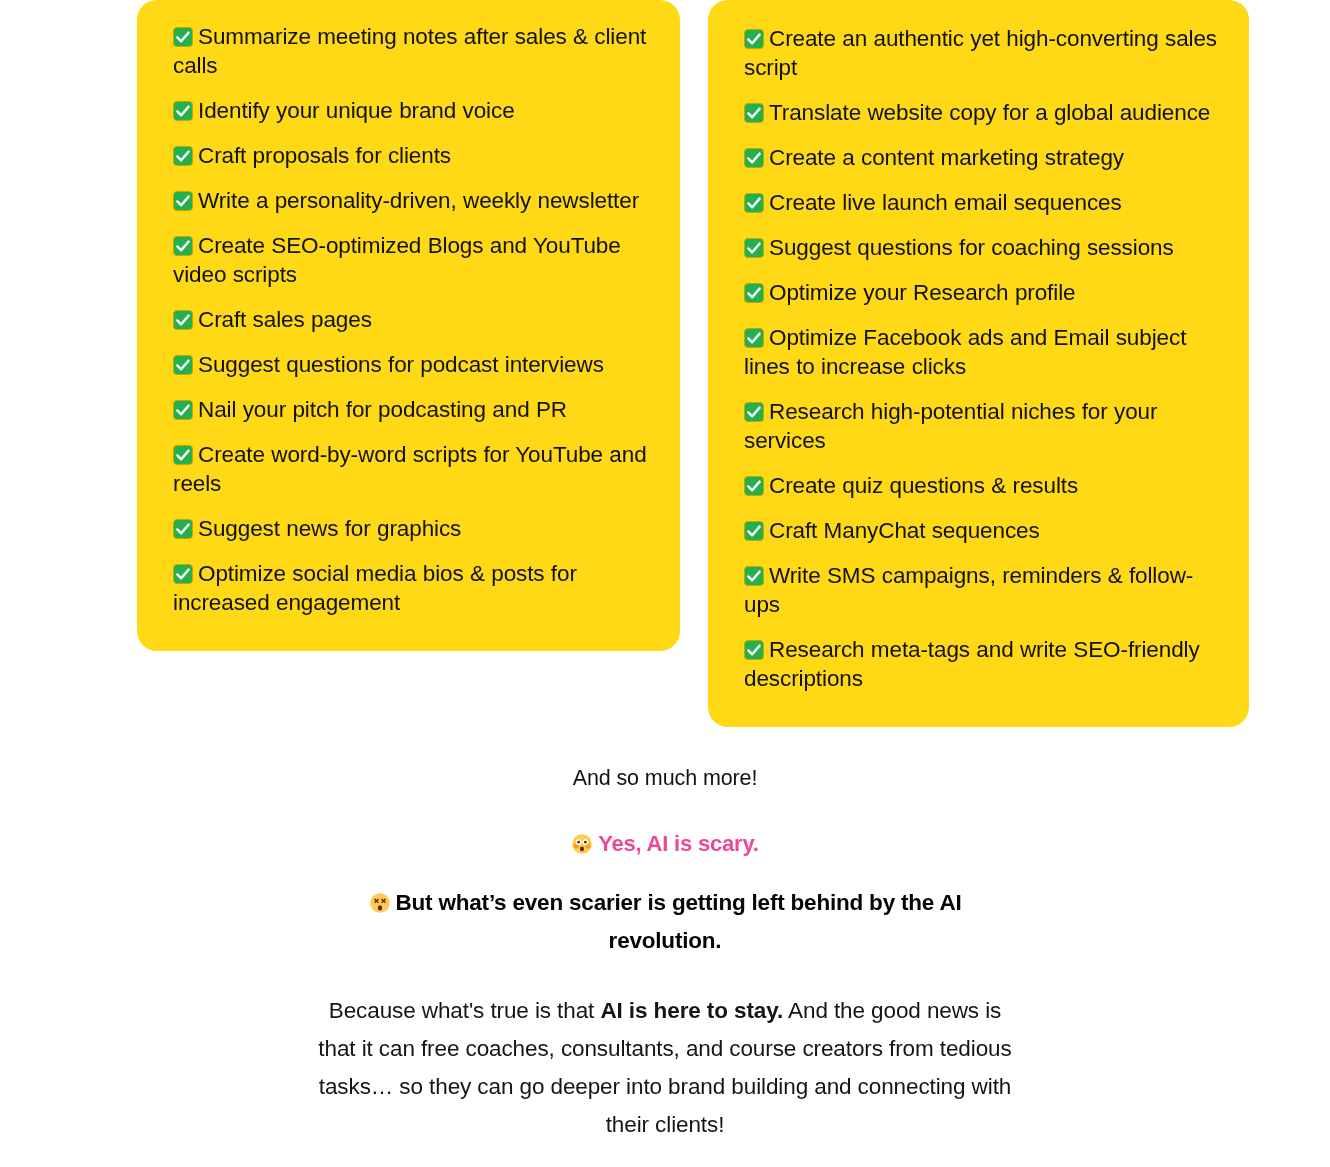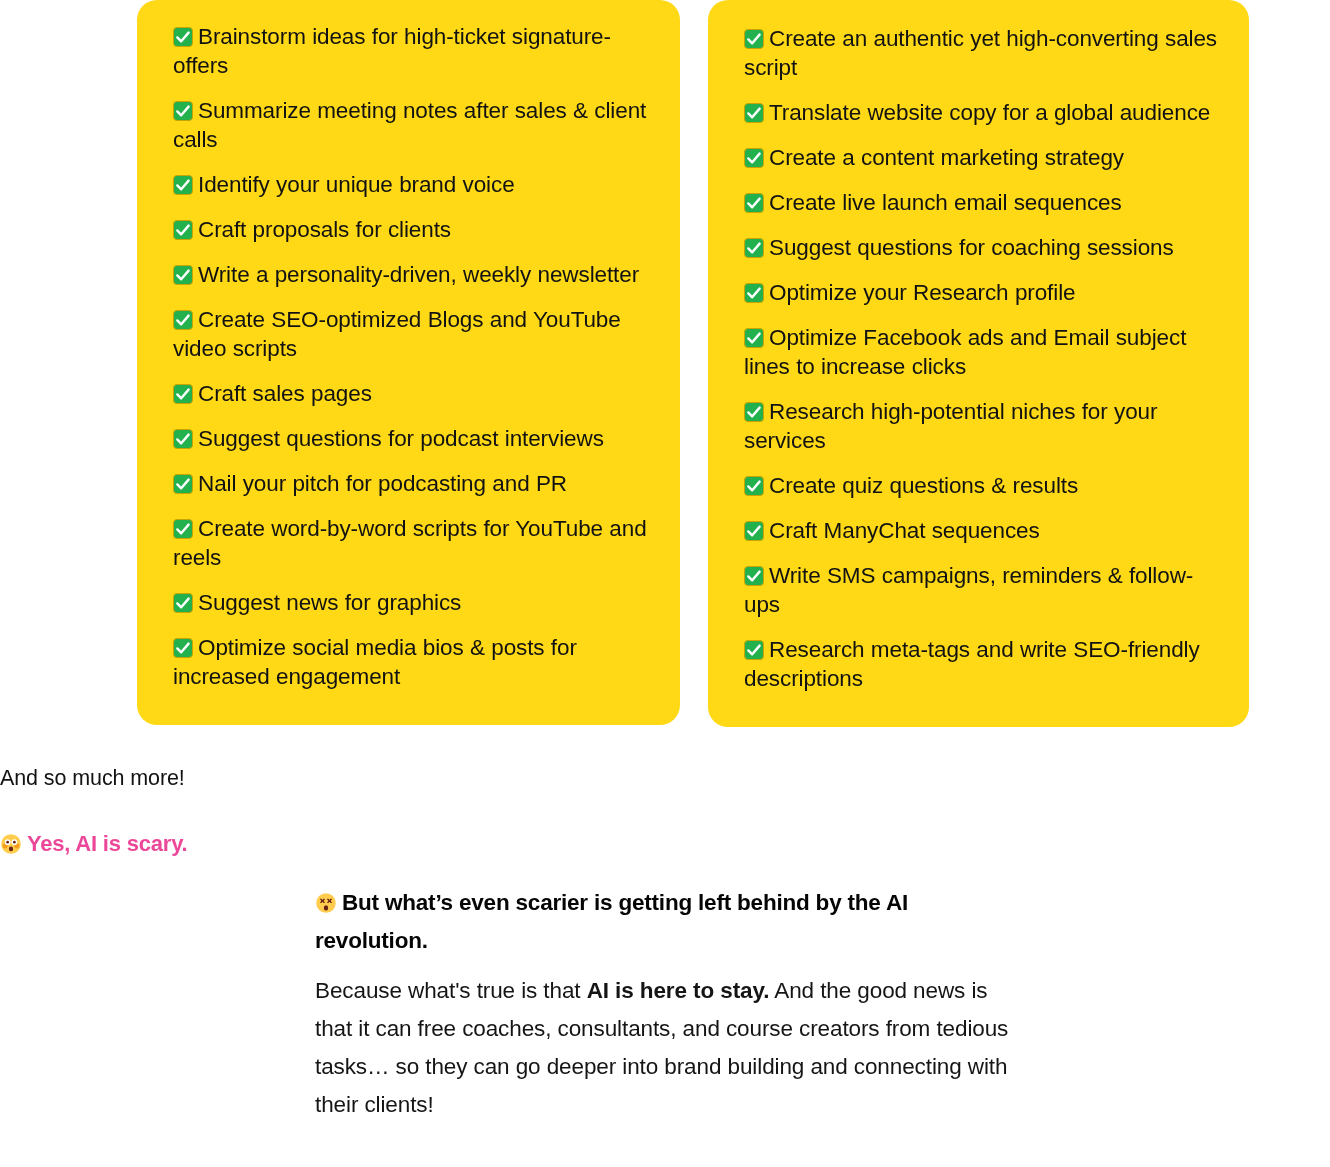--- a/index.html
+++ b/index.html
@@ -68,20 +68,21 @@
     width: 20px;
     height: 20px;
     vertical-align: -3px;
     margin-right: 5px;
   }
   .check-icon svg { display: block; }
 
   
   .below {
     padding-top: 14px;
+    text-align: center;
   }
 
   .and-more {
     font-size: 21.5px;
     line-height: 30px;
     color: #121212;
     margin: 22px 0 0 0;
     letter-spacing: -0.1px;
   }
 
@@ -110,39 +111,35 @@
     height: 22px;
     vertical-align: -4px;
     margin-right: 5px;
   }
   .emoji svg { display: block; }
 
   .closing {
     font-size: 22.5px;
     line-height: 38px;
     color: #151515;
-    margin: 12px auto 0 auto;
+    margin: 32px auto 0 auto;
     width: 700px;
     letter-spacing: -0.1px;
   }
   .closing b { font-weight: bold; }
 </style>
 </head>
 <body>
 
 <div class="page">
 
   <div class="cards">
 
     <div class="card card--left">
       <ul class="list" id="list-left">
-          <li class="list-item"><span class="check-icon"><svg viewBox="0 0 20 20" width="20" height="20" xmlns="http://www.w3.org/2000/svg">
-                <rect x="0.5" y="0.5" width="19" height="19" rx="3.5" fill="#22B14C" stroke="#C8A400" stroke-width="1"></rect>
-                <path d="M4.3 10.4 L8.2 14.3 L15.6 5.6" fill="none" stroke="#FFFFFF" stroke-width="2.4" stroke-linecap="round" stroke-linejoin="round"></path>
-              </svg></span><span>Brainstorm ideas for high-ticket signature-offers</span></li>
           <li class="list-item"><span class="check-icon"><svg viewBox="0 0 20 20" width="20" height="20" xmlns="http://www.w3.org/2000/svg">
                 <rect x="0.5" y="0.5" width="19" height="19" rx="3.5" fill="#22B14C" stroke="#C8A400" stroke-width="1"></rect>
                 <path d="M4.3 10.4 L8.2 14.3 L15.6 5.6" fill="none" stroke="#FFFFFF" stroke-width="2.4" stroke-linecap="round" stroke-linejoin="round"></path>
               </svg></span><span>Summarize meeting notes after sales &amp; client calls</span></li>
           <li class="list-item"><span class="check-icon"><svg viewBox="0 0 20 20" width="20" height="20" xmlns="http://www.w3.org/2000/svg">
                 <rect x="0.5" y="0.5" width="19" height="19" rx="3.5" fill="#22B14C" stroke="#C8A400" stroke-width="1"></rect>
                 <path d="M4.3 10.4 L8.2 14.3 L15.6 5.6" fill="none" stroke="#FFFFFF" stroke-width="2.4" stroke-linecap="round" stroke-linejoin="round"></path>
               </svg></span><span>Identify your unique brand voice</span></li>
           <li class="list-item"><span class="check-icon"><svg viewBox="0 0 20 20" width="20" height="20" xmlns="http://www.w3.org/2000/svg">
                 <rect x="0.5" y="0.5" width="19" height="19" rx="3.5" fill="#22B14C" stroke="#C8A400" stroke-width="1"></rect>

